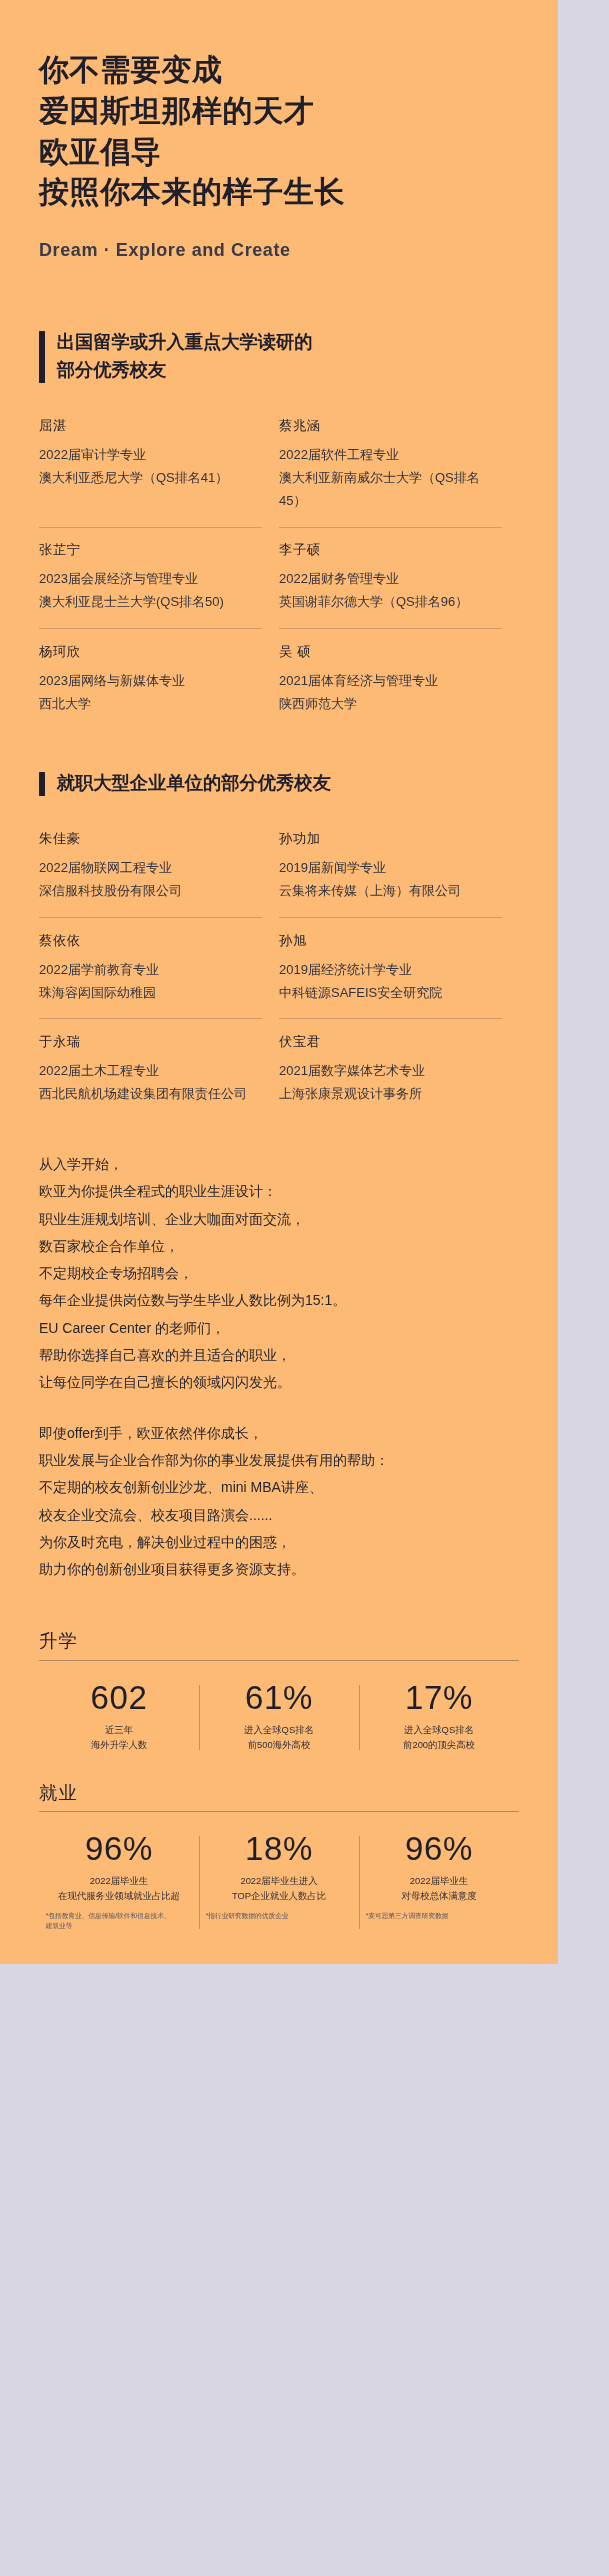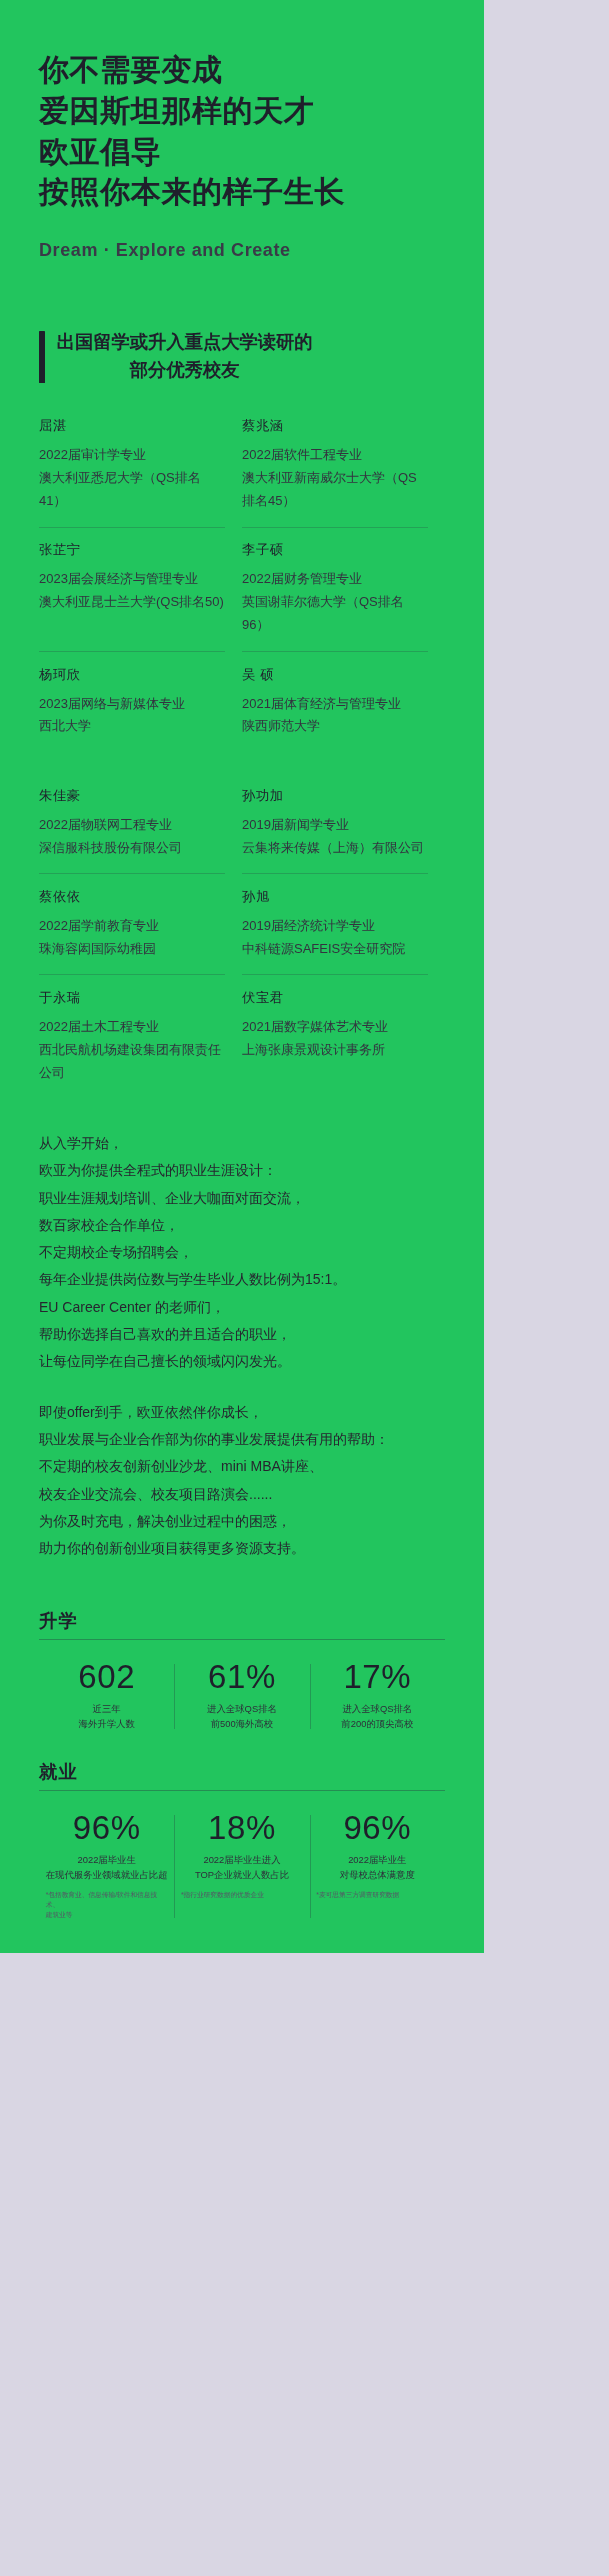--- a/index.html
+++ b/index.html
@@ -7,24 +7,24 @@
     padding: 0;
   }
   body {
     width: 610px;
     background: #d9d6e3;
     font-family: "Liberation Sans", sans-serif;
     color: #2b2b38;
     -webkit-font-smoothing: antialiased;
   }
   .page {
-    width: 484px;
+    width: 558px;
     box-sizing: border-box;
     padding: 0 0 22px 0;
-    background: #22c55e;
+    background: #fdba74;
   }
 
   
   .hero {
     padding: 50px 39px 28px 39px;
   }
   .hero h1 {
     margin: 0;
     font-size: 30px;
     line-height: 1.36;
@@ -42,21 +42,20 @@
     color: #3a3a48;
     font-weight: bold;
   }
 
   
   .sec-head {
     display: flex;
     align-items: flex-start;
     padding: 0 39px;
     margin-top: 39px;
-    text-align: center;
   }
   .sec-bar {
     width: 5.5px;
     min-width: 5.5px;
     background: #1f1f2b;
     align-self: stretch;
     margin-right: 12.2px;
     margin-top: 3.3px;
     border-radius: 0.6px;
   }
@@ -115,21 +114,21 @@
   .para div {
     white-space: pre-wrap;
   }
 
   
   .stats-wrap {
     padding: 5.5px 39px 0 39px;
   }
   .stats-head {
     font-size: 18.3px;
-    font-weight: bold;
+    font-weight: normal;
     color: #1f1f2b;
     margin: 16.6px 0 6.7px 0;
     letter-spacing: 1.1px;
   }
   .rule {
     height: 1.1px;
     background: rgba(40, 40, 60, 0.35);
     margin-bottom: 5.5px;
   }
   .stats-row {
@@ -228,20 +227,24 @@
         <div class="a-line">西北大学</div>
       </div>
       <div class="alumni-cell">
         <div class="a-name">吴 硕</div>
         <div class="a-line">2021届体育经济与管理专业</div>
         <div class="a-line">陕西师范大学</div>
       </div>
     </div>
   </div>
 
+  <div class="sec-head">
+    <div class="sec-bar"></div>
+    <div class="sec-title" style="white-space: pre-line;">就职大型企业单位的部分优秀校友</div>
+  </div>
 
   <div class="alumni">
     <div class="alumni-row">
       <div class="alumni-cell has-divider">
         <div class="a-name">朱佳豪</div>
         <div class="a-line">2022届物联网工程专业</div>
         <div class="a-line">深信服科技股份有限公司</div>
       </div>
       <div class="alumni-cell has-divider">
         <div class="a-name">孙功加</div>

